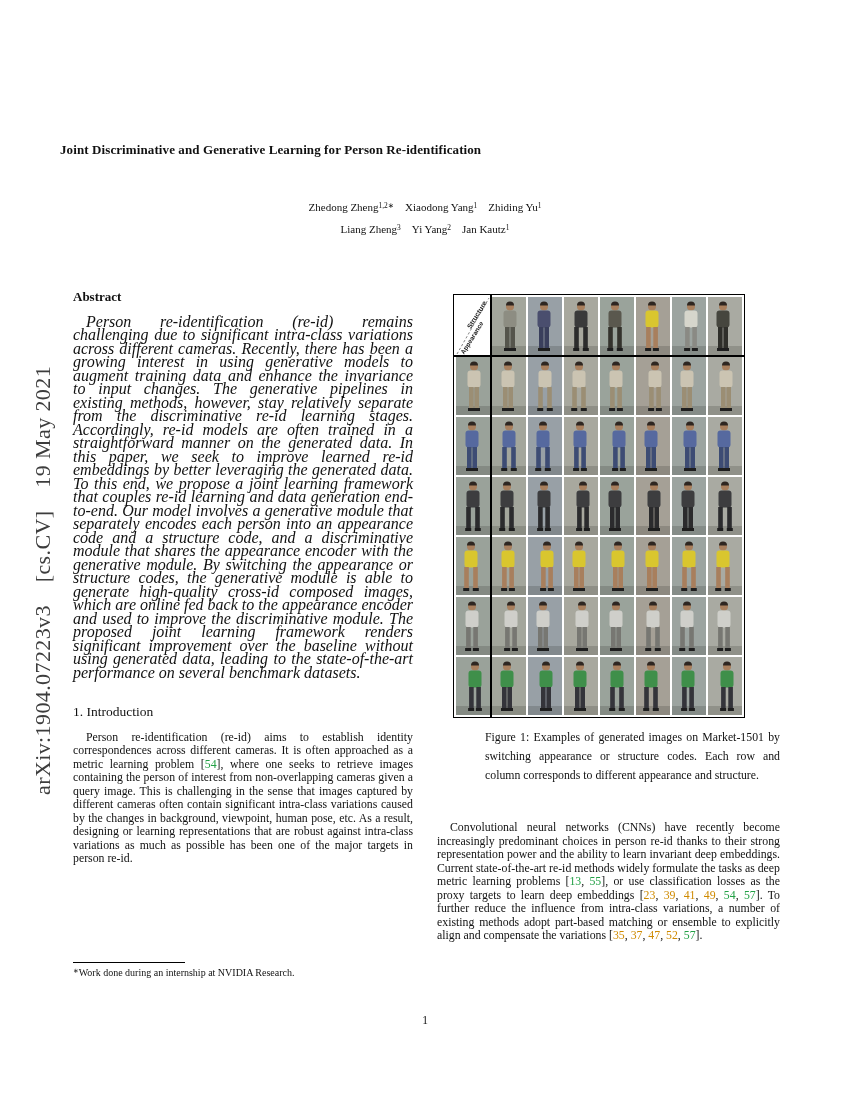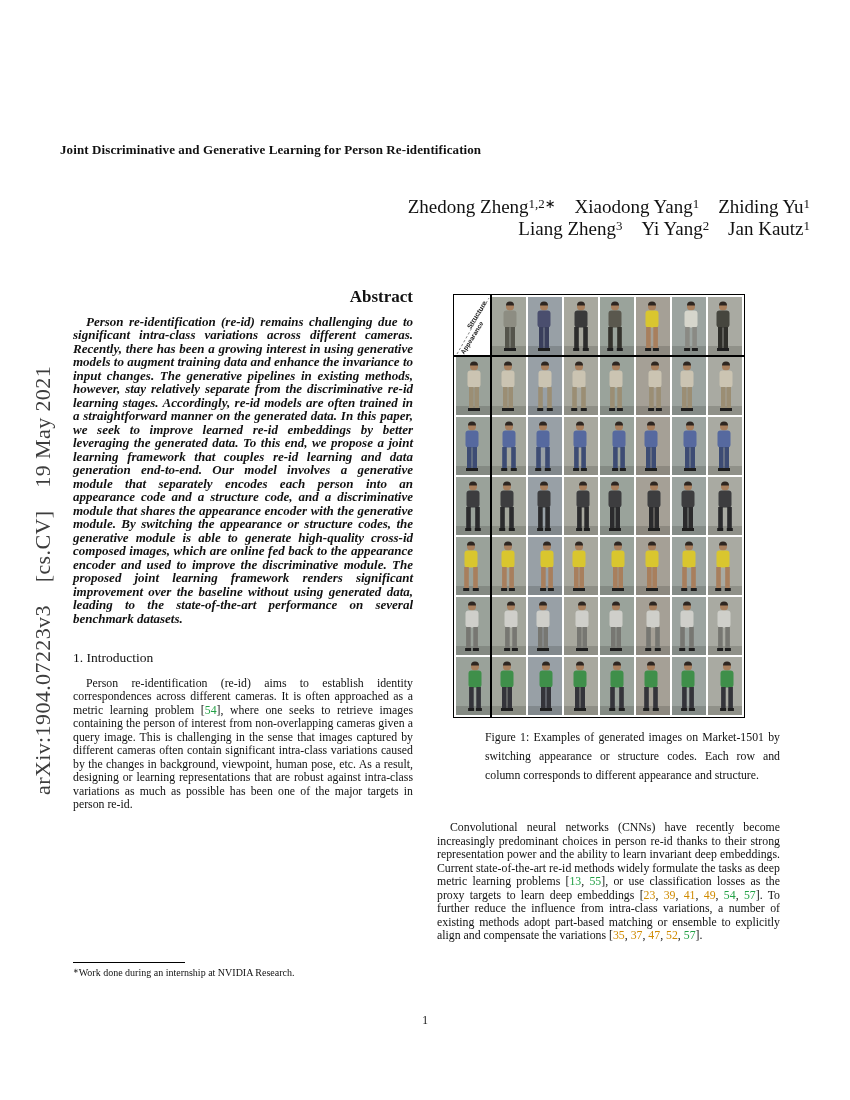--- a/index.html
+++ b/index.html
@@ -2,36 +2,36 @@
 <html><head>
 <meta charset="utf-8">
 <style>
   html,body{margin:0;padding:0;background:#ffffff;}
   .page{position:relative;width:850px;height:1100px;background:#ffffff;
         font-family:"Liberation Serif",serif;color:#111;overflow:hidden;}
 
   
   .title{position:absolute;top:142px;left:60px;right:60px;text-align:left;
          font-size:13px;font-weight:bold;letter-spacing:0.1px;}
-  .authors{position:absolute;top:197px;left:40px;right:40px;text-align:right;
-           font-size:19px;line-height:20px;}
+  .authors{position:absolute;top:197px;left:40px;right:40px;text-align:center;
+           font-size:11px;line-height:20px;}
   .sup{font-size:68%;position:relative;top:-0.38em;}
 
   
   .arxiv-stamp{position:absolute;left:30px;top:795px;transform-origin:0 0;
                transform:rotate(-90deg);white-space:nowrap;font-size:22px;
                color:#3d3d3d;letter-spacing:0.4px;}
 
   
   .col-left{position:absolute;left:73px;top:290px;width:340px;
             text-align:justify;font-size:11.8px;line-height:13.5px;}
   .col-right{position:absolute;left:437px;top:294px;width:343px;
              text-align:justify;font-size:11.8px;line-height:13.5px;}
-  .abstract-heading{text-align:right;font-size:17px;font-weight:bold;margin:0 0 11px 0;}
-  .abstract-text{font-style:italic;text-indent:13px;margin:0;font-size:13px;font-weight:bold;}
+  .abstract-heading{text-align:left;font-size:13px;font-weight:bold;margin:0 0 11px 0;}
+  .abstract-text{font-style:italic;text-indent:13px;margin:0;font-size:16px;}
   .section-heading{font-size:13.5px;font-weight:normal;margin:26px 0 12px 0;text-align:left;}
   .body-par{text-indent:13px;margin:0;}
   .col-right .body-par{margin-top:36px;}
 
   
   .figure-block{width:292px;margin-left:16px;}
   .figure-grid{position:relative;display:grid;grid-template-columns:repeat(8,34px);
                grid-auto-rows:58px;gap:2px;padding:2px;border:1px solid #000;
                background:#fff;width:286px;box-sizing:content-box;}
   .cell{overflow:hidden;background:#fff;}

